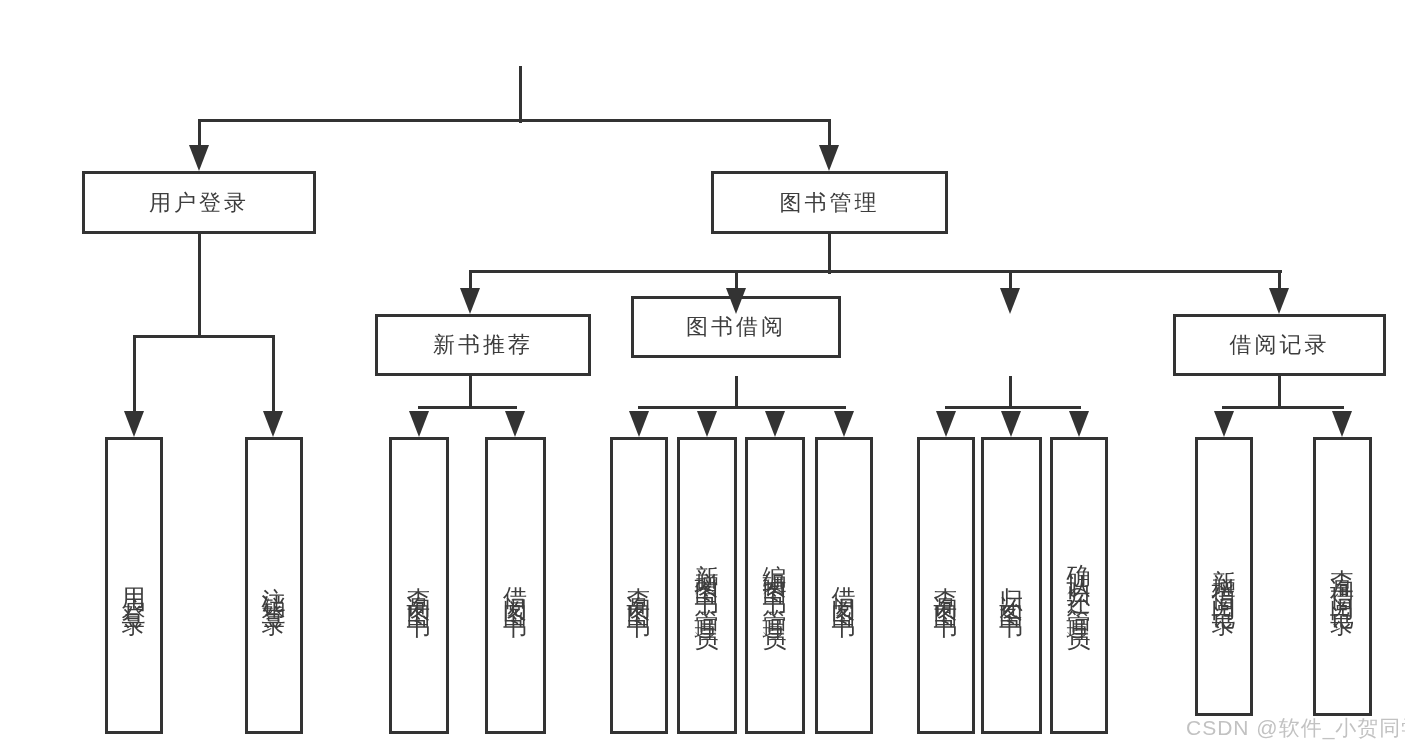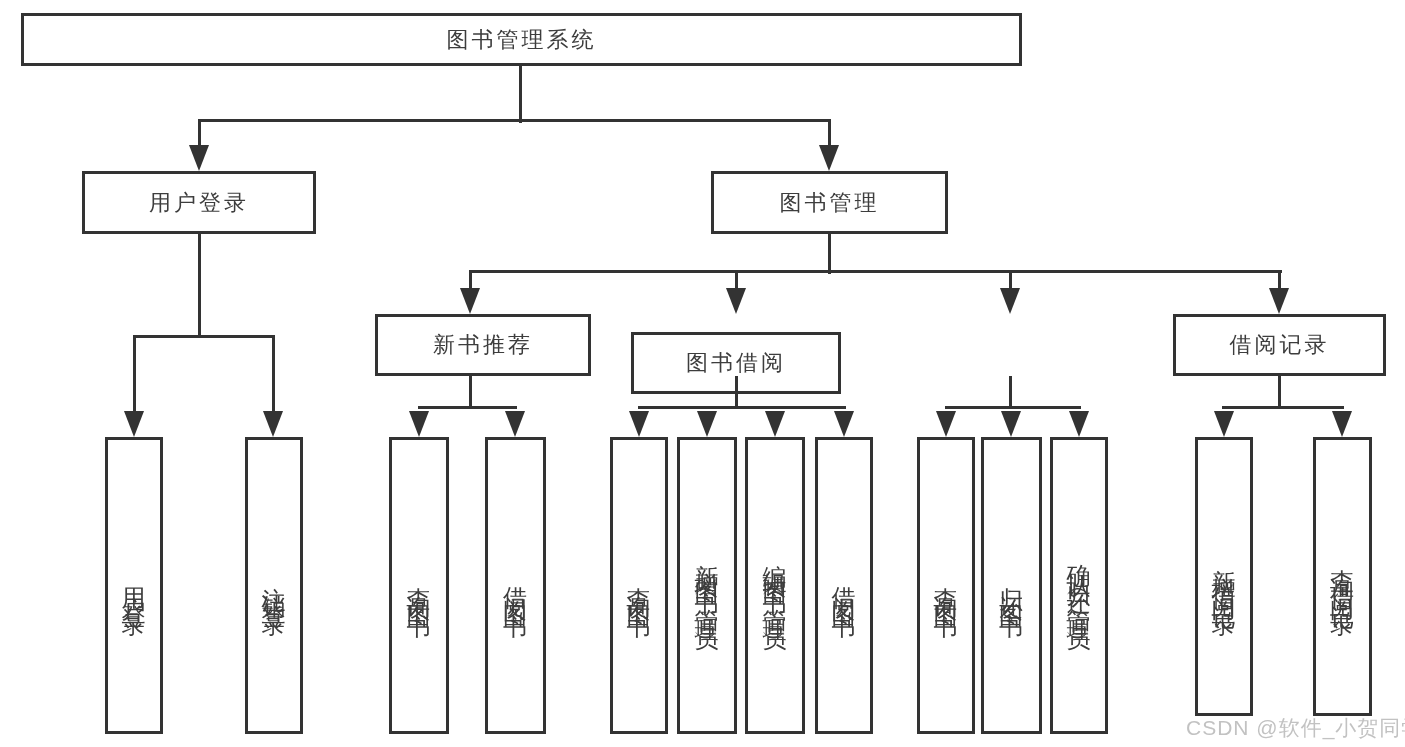--- a/index.html
+++ b/index.html
@@ -53,35 +53,32 @@
     letter-spacing:1px;
     z-index:5;
     white-space:nowrap;
   }
 </style>
 </head>
 <body>
 
 <div class="stage">
 
-  <div class="box" style="left:21px;top:13px;width:1001px;height:53px;">
-    <span>图书管理系统</span>
-  </div>
 
   <div class="box" style="left:82px;top:171px;width:234px;height:63px;">
     <span>用户登录</span>
   </div>
   <div class="box" style="left:711px;top:171px;width:237px;height:63px;">
     <span>图书管理</span>
   </div>
 
   <div class="box" style="left:362px;top:314px;width:216px;height:62px;margin-left:13px;">
     <span>新书推荐</span>
   </div>
-  <div class="box" style="left:631px;top:332px;width:210px;height:62px;">
+  <div class="box" style="left:631px;top:296px;width:210px;height:62px;">
     <span>图书借阅</span>
   </div>
   <div class="box" style="left:1173px;top:314px;width:213px;height:62px;">
     <span>借阅记录</span>
   </div>
 
   <div class="box vbox" style="left:105px;top:437px;width:58px;height:297px;">
     <span>用户登录</span>
   </div>
   <div class="box vbox" style="left:245px;top:437px;width:58px;height:297px;">

